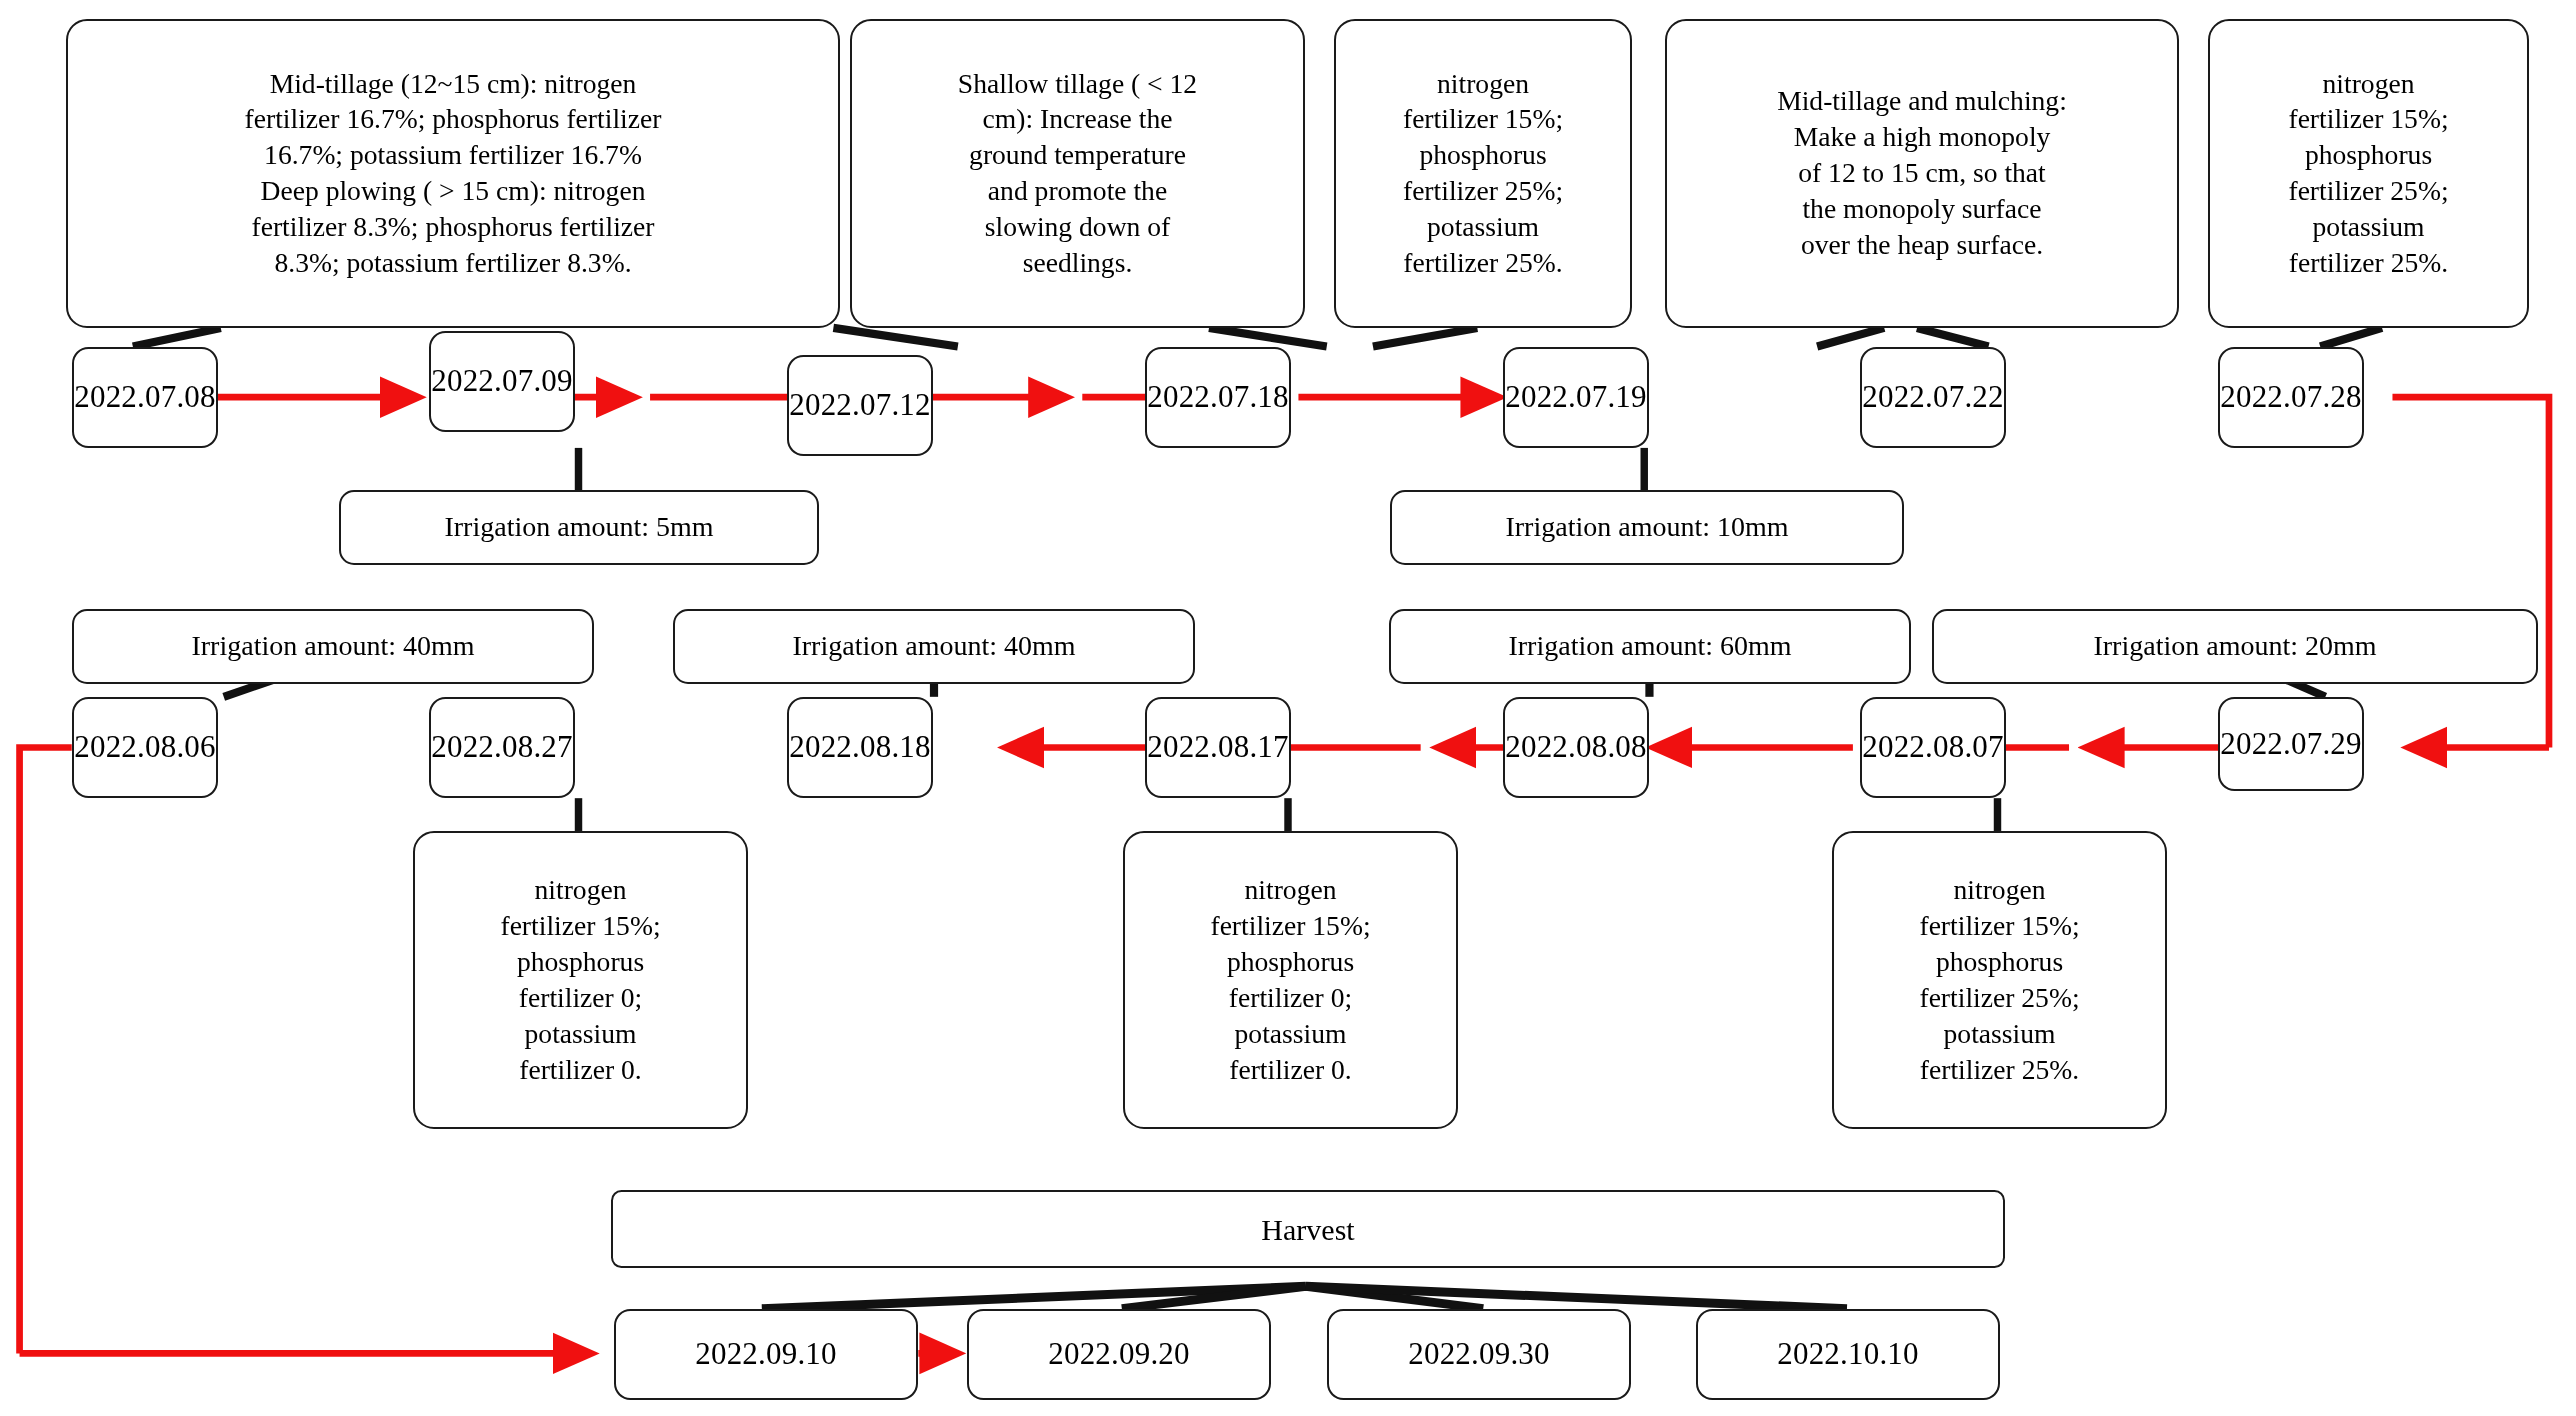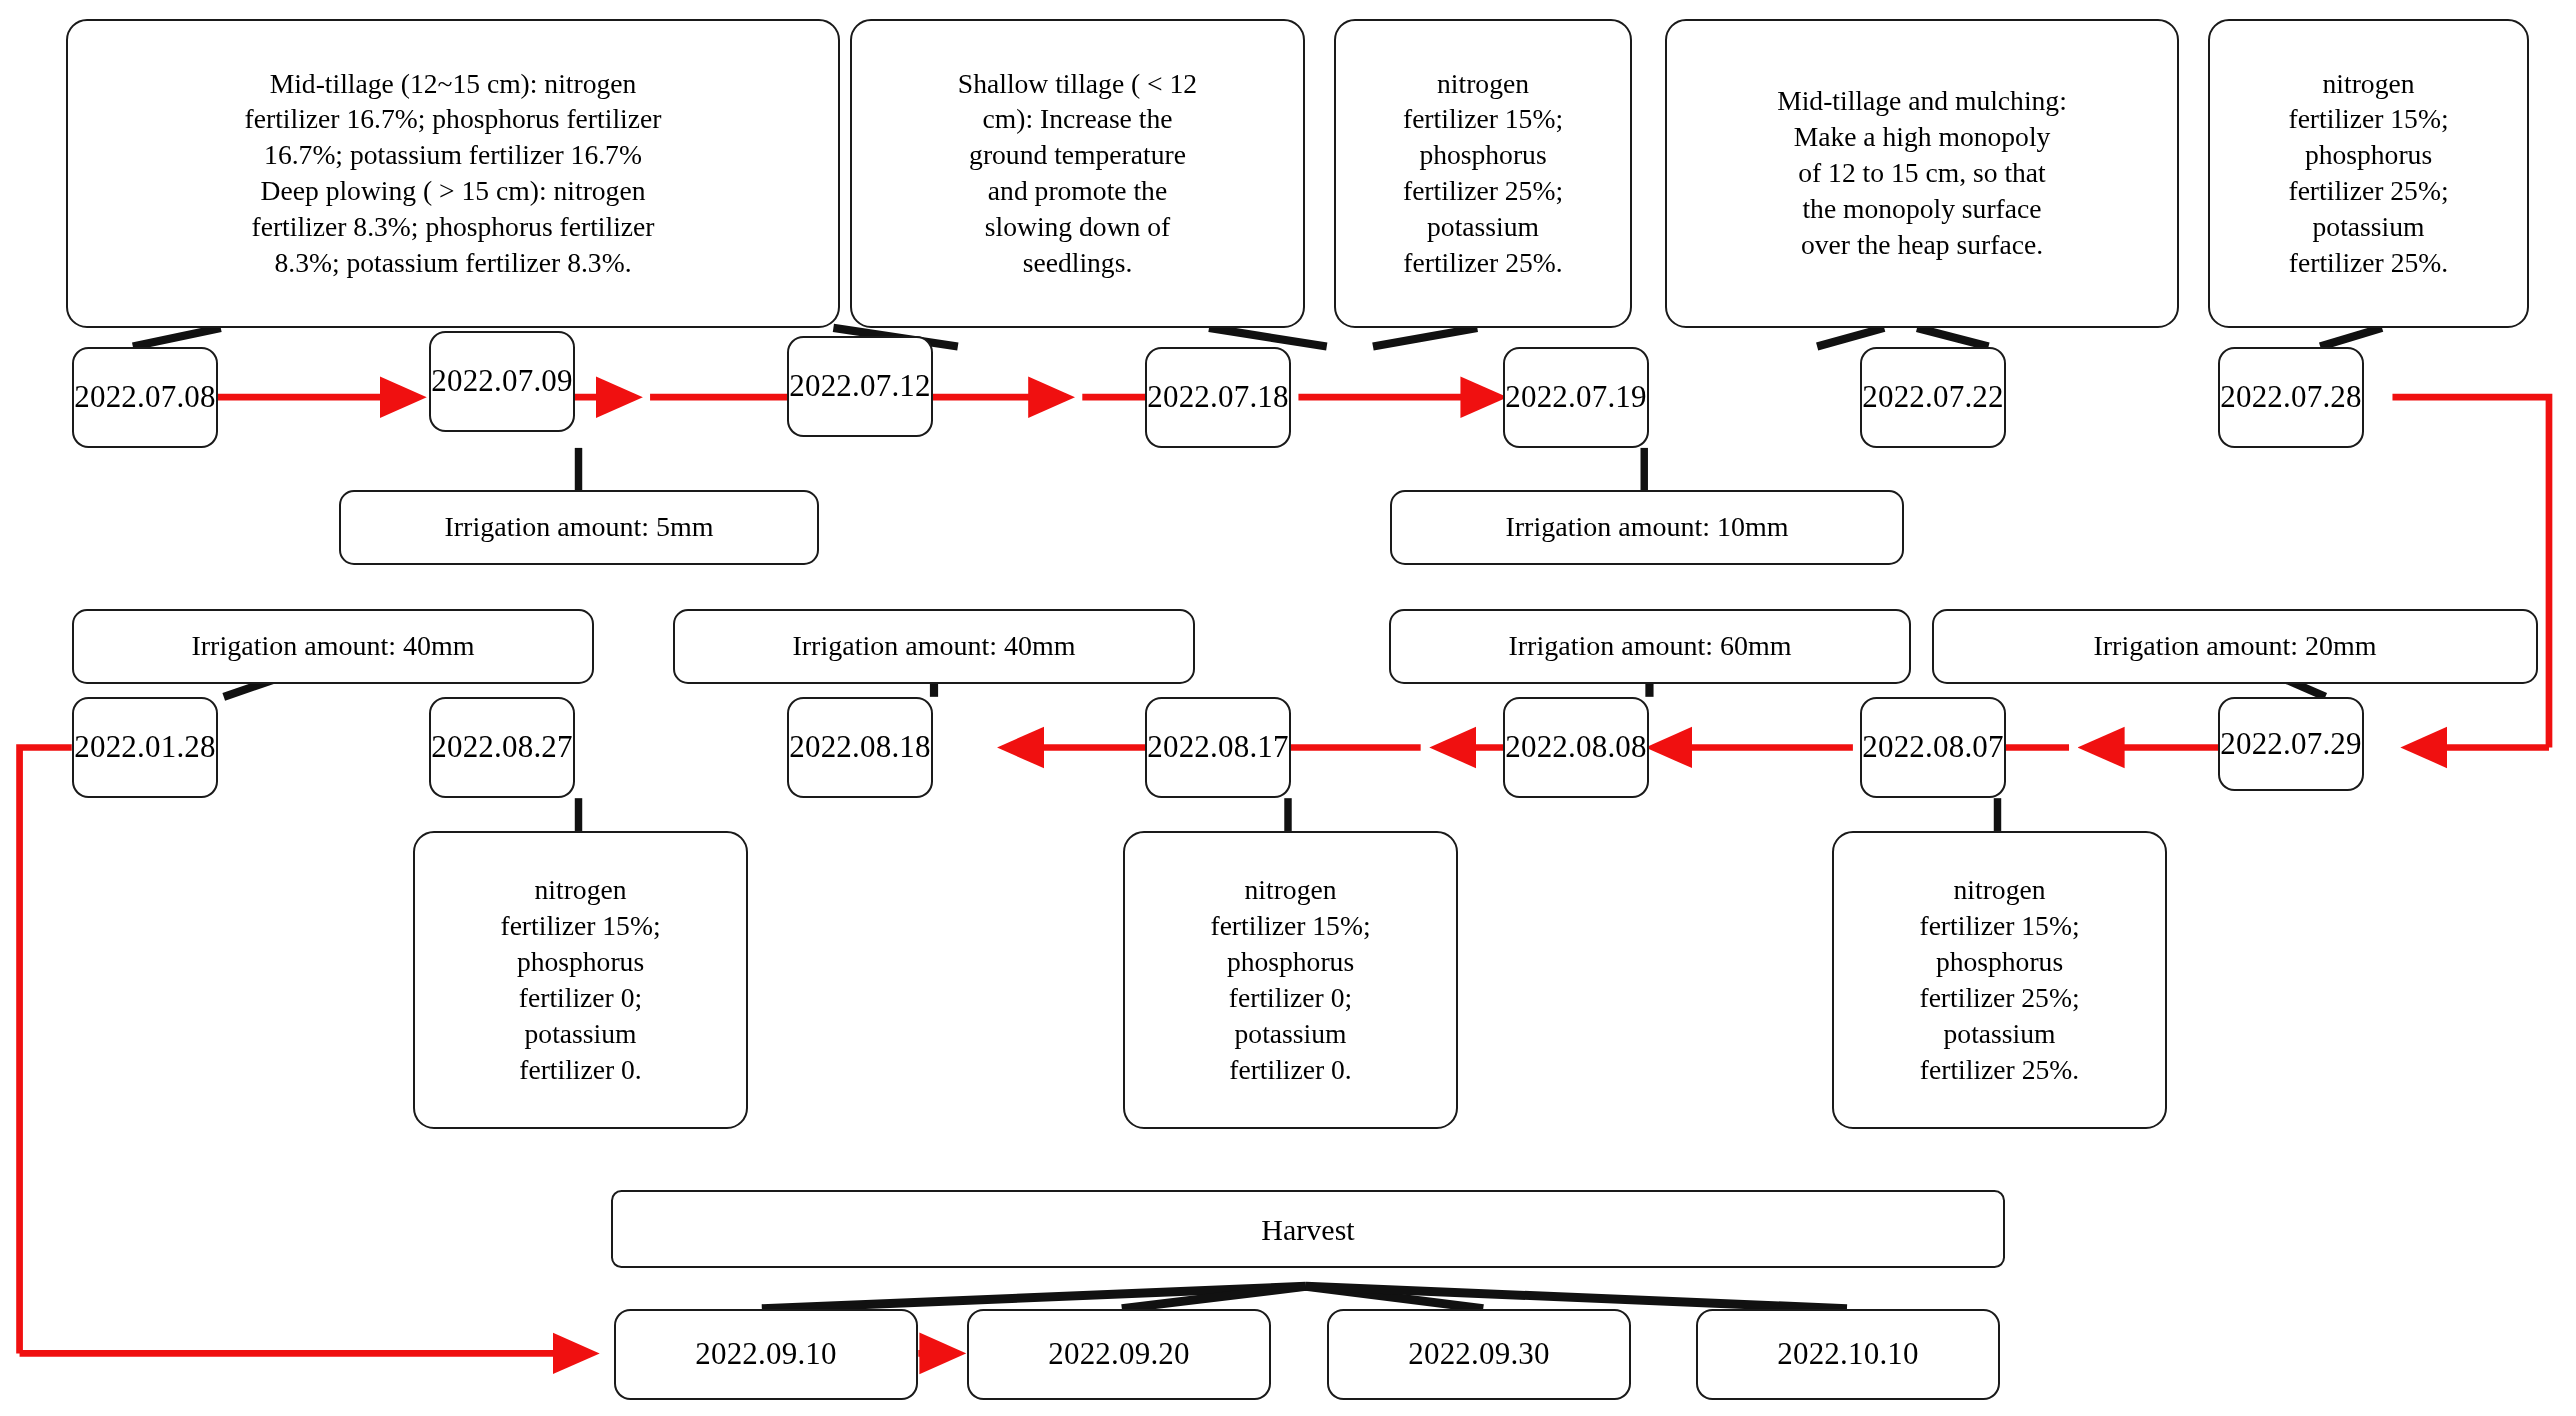--- a/index.html
+++ b/index.html
@@ -176,35 +176,35 @@
       <span>fertilizer 15%;</span>
       <span>phosphorus</span>
       <span>fertilizer 25%;</span>
       <span>potassium</span>
       <span>fertilizer 25%.</span>
     </div>
   </div>
 
   <div class="node date-node" style="left:72px; top:347px; width:146px; height:101px;">2022.07.08</div>
   <div class="node date-node" style="left:429px; top:331px; width:146px; height:101px;">2022.07.09</div>
-  <div class="node date-node" style="left:787px; top:336px; width:146px; height:101px;">2022.07.12</div>
+  <div class="node date-node" style="left:787px; top:355px; width:146px; height:101px;">2022.07.12</div>
   <div class="node date-node" style="left:1145px; top:347px; width:146px; height:101px;">2022.07.18</div>
   <div class="node date-node" style="left:1503px; top:347px; width:146px; height:101px;">2022.07.19</div>
   <div class="node date-node" style="left:1860px; top:347px; width:146px; height:101px;">2022.07.22</div>
   <div class="node date-node" style="left:2218px; top:347px; width:146px; height:101px;">2022.07.28</div>
 
   <div class="node irr-node" style="left:339px; top:490px; width:480px; height:75px;">Irrigation amount: 5mm</div>
   <div class="node irr-node" style="left:1390px; top:490px; width:514px; height:75px;">Irrigation amount: 10mm</div>
 
   <div class="node irr-node" style="left:72px; top:609px; width:522px; height:75px;">Irrigation amount: 40mm</div>
   <div class="node irr-node" style="left:673px; top:609px; width:522px; height:75px;">Irrigation amount: 40mm</div>
   <div class="node irr-node" style="left:1389px; top:609px; width:522px; height:75px;">Irrigation amount: 60mm</div>
   <div class="node irr-node" style="left:1932px; top:609px; width:606px; height:75px;">Irrigation amount: 20mm</div>
 
-  <div class="node date-node" style="left:72px; top:697px; width:146px; height:101px;">2022.01.28</div>
+  <div class="node date-node" style="left:72px; top:697px; width:146px; height:101px;">2022.08.06</div>
   <div class="node date-node" style="left:429px; top:697px; width:146px; height:101px;">2022.08.27</div>
   <div class="node date-node" style="left:787px; top:697px; width:146px; height:101px;">2022.08.18</div>
   <div class="node date-node" style="left:1145px; top:697px; width:146px; height:101px;">2022.08.17</div>
   <div class="node date-node" style="left:1503px; top:697px; width:146px; height:101px;">2022.08.08</div>
   <div class="node date-node" style="left:1860px; top:697px; width:146px; height:101px;">2022.08.07</div>
   <div class="node date-node" style="left:2218px; top:697px; width:146px; height:94px;">2022.07.29</div>
 
   <div class="node note-node" style="left:413px; top:831px; width:335px; height:298px;">
     <div>
       <span>nitrogen</span>

